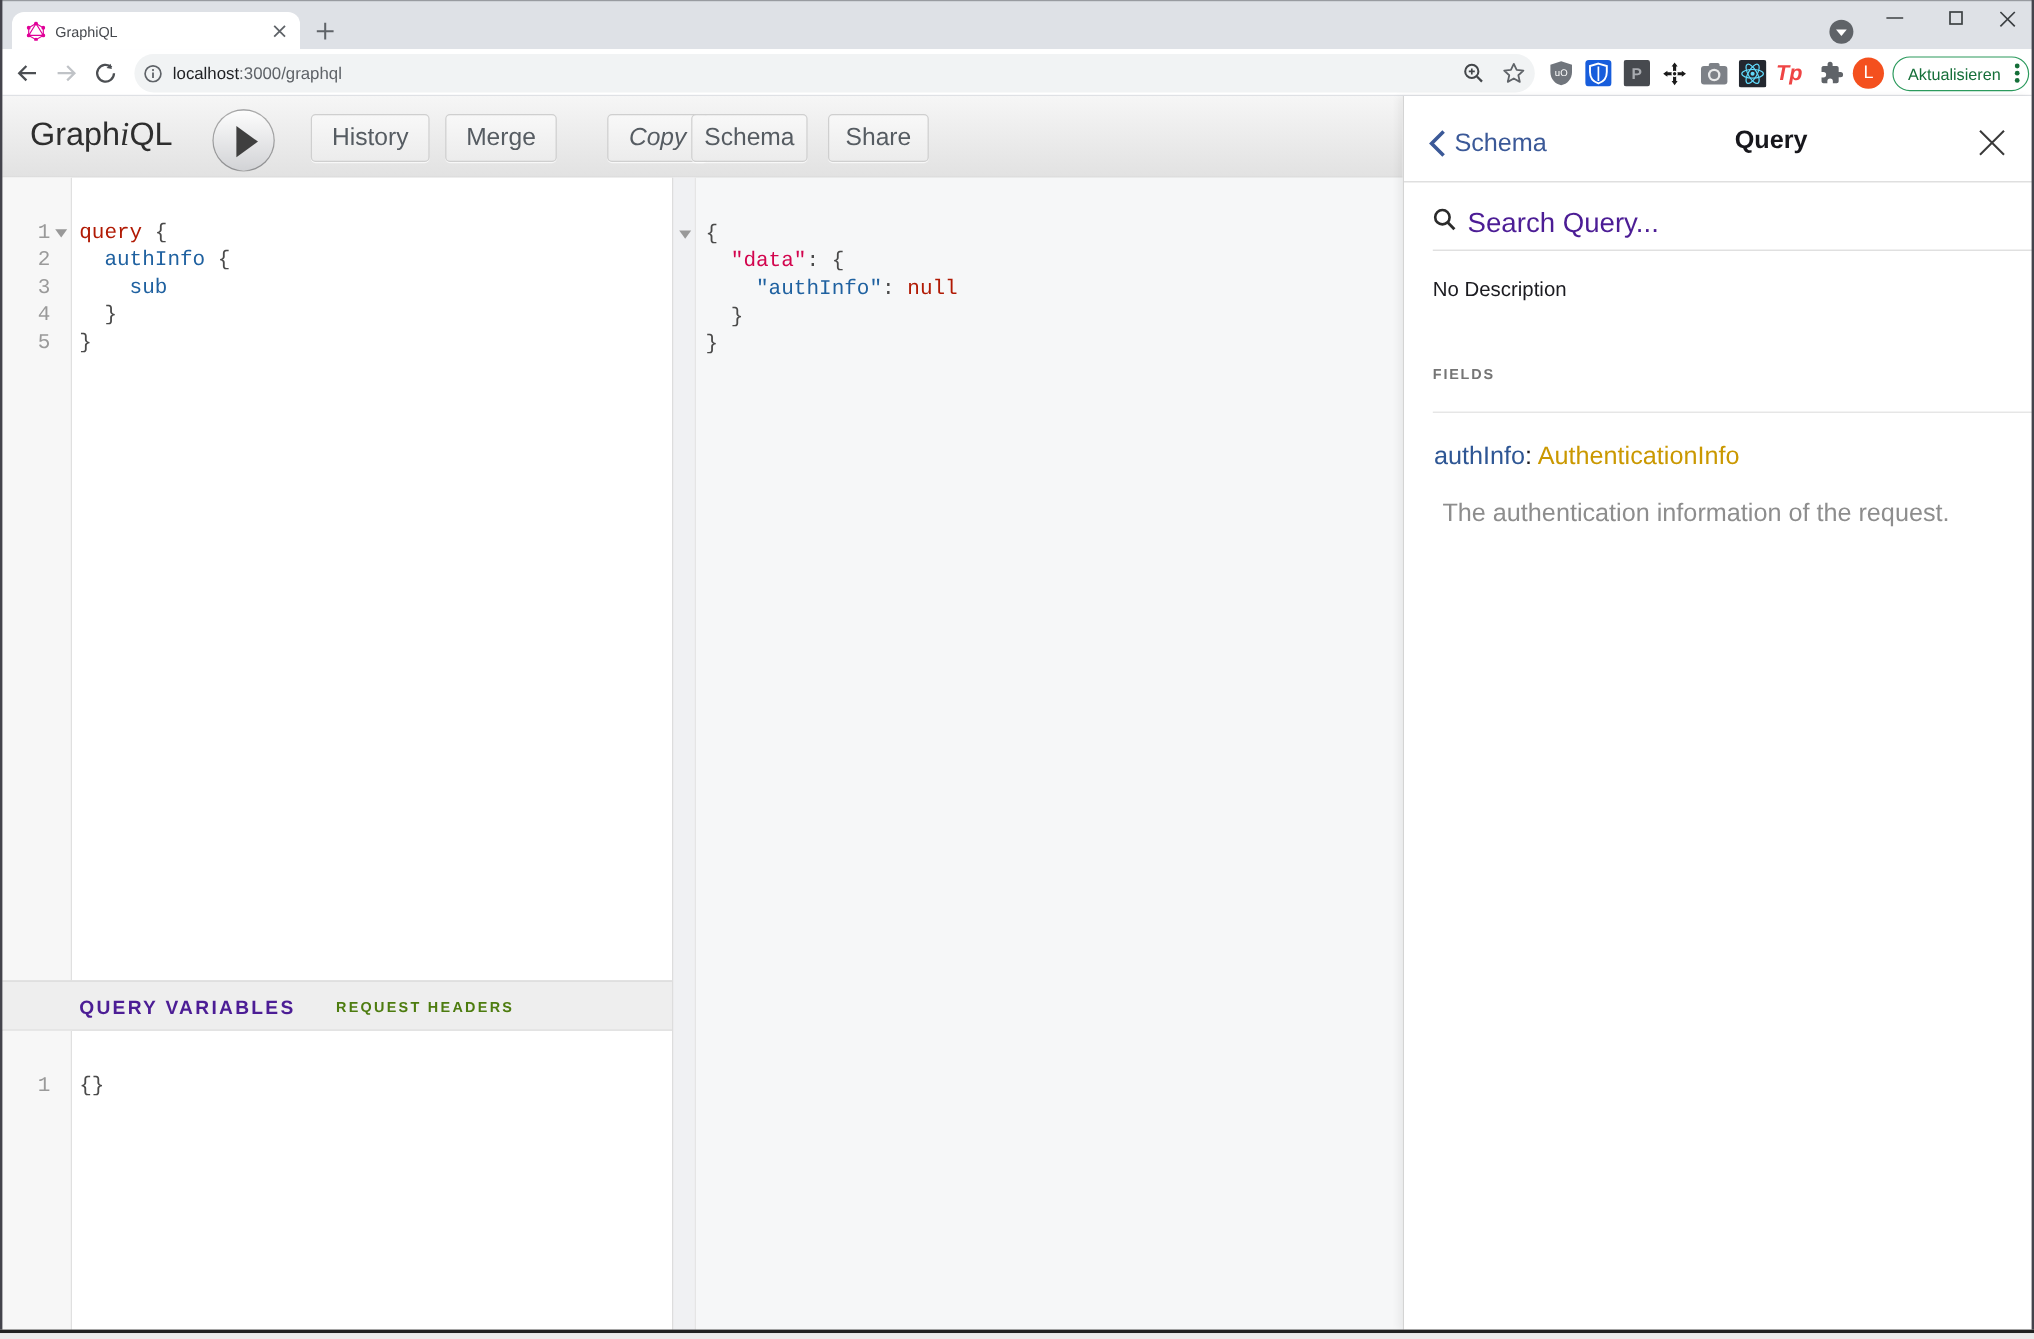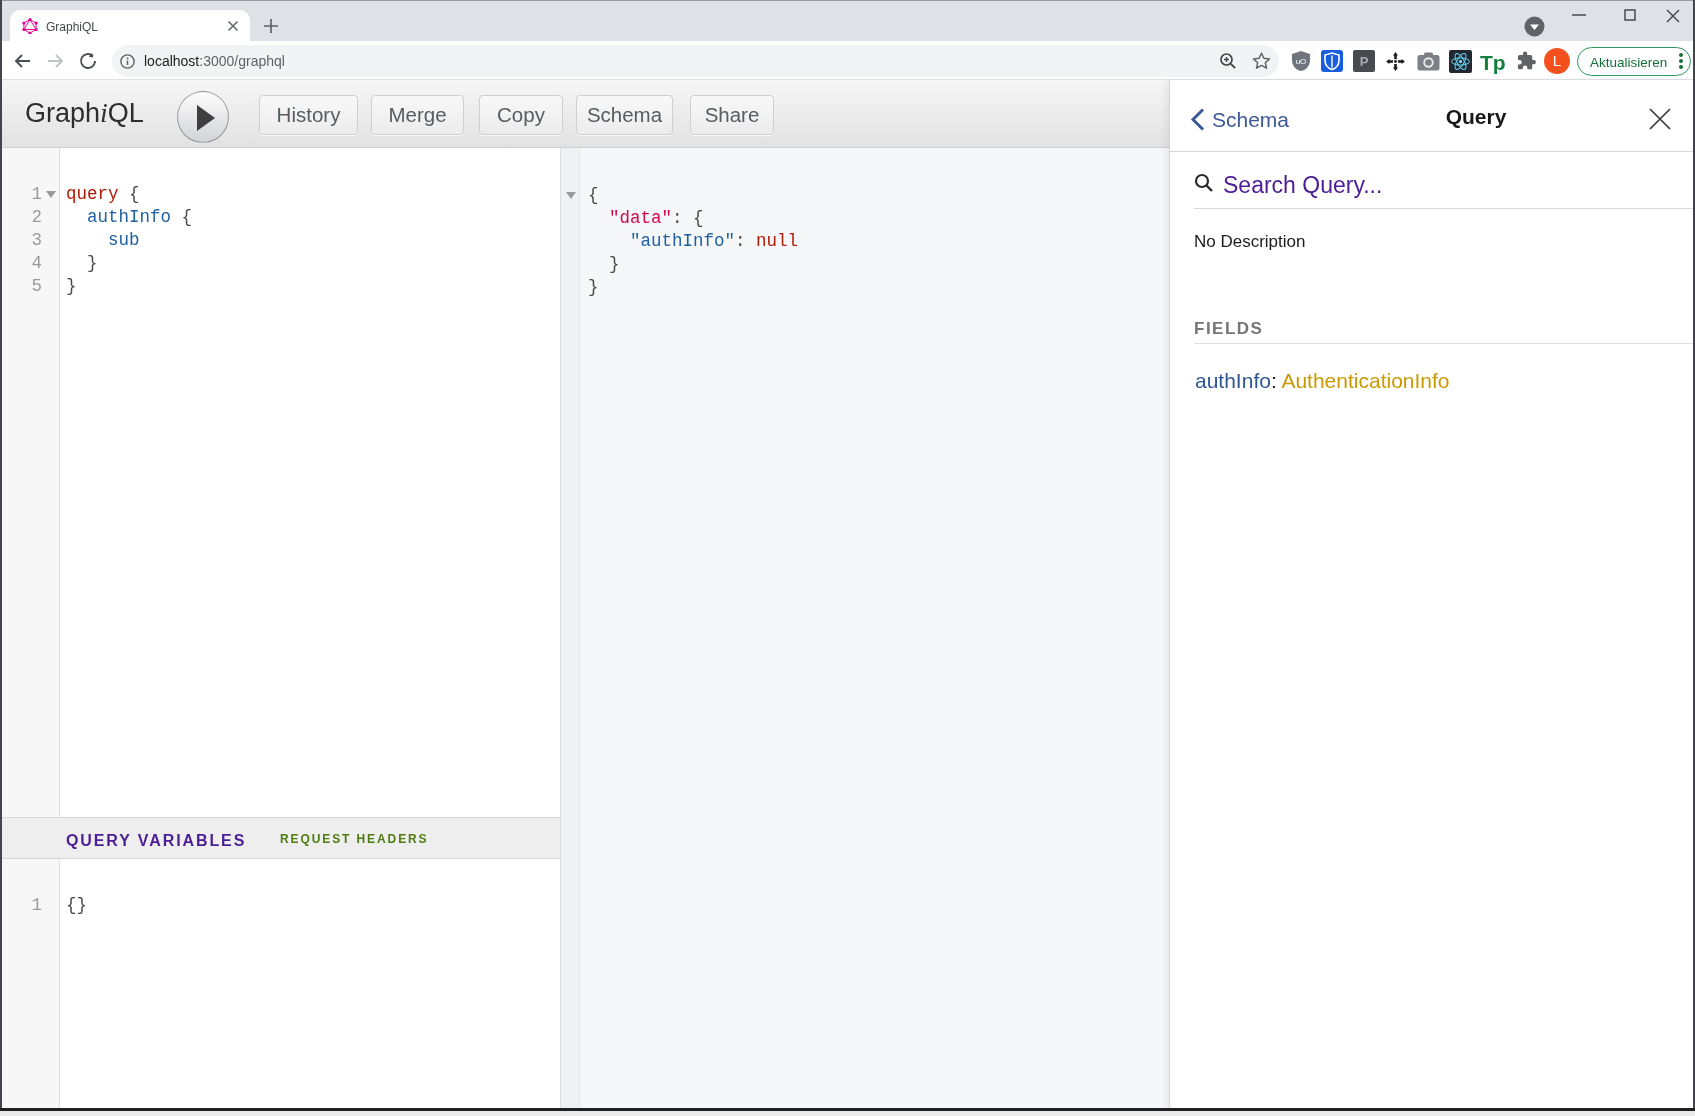--- a/index.html
+++ b/index.html
@@ -56,21 +56,21 @@
   .kw { color:#B11A04; } .prop { color:#1F61A0; } .pun { color:#4a4a4a; }
   .def { color:#D2054E; }
   
   #docpane { left:1169px; top:80px; width:524px; height:1028px; background:#fff; border-left:1px solid #d4d4d4; box-shadow:-4px 0 6px rgba(0,0,0,0.05); }
   #dochead { left:0; top:0; width:524px; height:72px; border-bottom:1px solid #d8d8d8; }
   #schema { left:42px; top:28px; font-size:21px; color:#3B5998; }
   #doctitle { left:96px; top:25px; width:420px; text-align:center; font-size:21px; font-weight:bold; color:#17171c; }
   #docsearch { left:24px; top:72px; width:500px; height:57px; border-bottom:1px solid #d9d9d9; }
   #searchph { left:53px; top:92px; font-size:23px; color:#4c1d95; }
   #nodesc { left:24px; top:152px; font-size:17px; color:#1b1b20; }
-  #fields { left:24px; top:239px; font-size:17px; font-weight:bold; letter-spacing:1.5px; color:#757575;text-align:center; }
+  #fields { left:24px; top:225px; font-size:12px; font-weight:bold; letter-spacing:1.5px; color:#757575;text-align:center; }
   #fieldrule { left:24px; top:263px; width:500px; height:1px; background:#e0e0e0; }
   #fielditem { left:25px; top:289px; font-size:21px; }
   #fielddesc { left:32px; top:336px; font-size:21px; color:#8d8d8d; }
   .fname { color:#2e5694; } .ftype { color:#CA9800; }
 </style>
 </head>
 <body>
 
   <div class="abs" id="tabstrip"></div>
   <div class="abs" id="tab"></div>
@@ -164,36 +164,36 @@
   </svg>
   <svg class="abs" style="left:1449px;top:50px" width="23" height="23" viewBox="0 0 23 23">
     <rect x="0" y="0" width="23" height="23" rx="2" fill="#23272f"></rect>
     <g stroke="#61dafb" stroke-width="1" fill="none">
       <ellipse cx="11.5" cy="11.5" rx="9" ry="3.6"></ellipse>
       <ellipse cx="11.5" cy="11.5" rx="9" ry="3.6" transform="rotate(60 11.5 11.5)"></ellipse>
       <ellipse cx="11.5" cy="11.5" rx="9" ry="3.6" transform="rotate(120 11.5 11.5)"></ellipse>
     </g>
     <circle cx="11.5" cy="11.5" r="1.7" fill="#61dafb"></circle>
   </svg>
-  <div class="abs" style="left:1480px;top:51px;font-size:21px;font-weight:bold;color:#15803d;">Tp</div>
+  <div class="abs" style="left:1480px;top:51px;font-size:18px;font-weight:bold;color:#ef4444;font-style:italic;">Tp</div>
   <svg class="abs" style="left:1515px;top:50px" width="22" height="22" viewBox="0 0 24 24">
     <path d="M20.5 11h-1.7V7.3c0-1-.8-1.8-1.8-1.8h-3.7V3.8a2.3 2.3 0 0 0-4.6 0v1.7H5c-1 0-1.8.8-1.8 1.8v3.5h1.7a2.5 2.5 0 0 1 0 5H3.2v3.5c0 1 .8 1.8 1.8 1.8h3.5v-1.7a2.5 2.5 0 0 1 5 0v1.7h3.5c1 0 1.8-.8 1.8-1.8v-3.7h1.7a2.3 2.3 0 0 0 0-4.6z" fill="#5f6368"></path>
   </svg>
   <div class="abs" style="left:1544px;top:48px;width:26px;height:26px;border-radius:13px;background:#f4501e;color:#fff;font-size:15px;text-align:center;line-height:26px;">L</div>
   <div class="abs" style="left:1577px;top:47px;width:114px;height:29px;border:1.5px solid #2c9a5d;border-radius:15px;background:#fff;"></div>
   <div class="abs" style="left:1590px;top:55px;font-size:13.5px;color:#156f39;">Aktualisieren</div>
   <div class="abs" style="left:1679px;top:53px;width:3.5px;height:3.5px;border-radius:2px;background:#156f39;box-shadow:0 6px 0 #156f39,0 12px 0 #156f39;"></div>
 
   <div class="abs" id="topbar"></div>
   <div class="abs" id="gqltitle">Graph<em>i</em>QL</div>
   <div class="abs" id="execbtn"></div>
   <div class="abs" id="exectri"></div>
   <div class="abs tbtn" style="left:259px;width:99px;">History</div>
   <div class="abs tbtn" style="left:371px;width:93px;">Merge</div>
-  <div class="abs tbtn" style="left:479px;width:84px;">Copy</div>
+  <div class="abs tbtn" style="left:506px;width:84px;font-style:italic;">Copy</div>
   <div class="abs tbtn" style="left:576px;width:97px;">Schema</div>
   <div class="abs tbtn" style="left:690px;width:84px;">Share</div>
 
   <div class="abs" id="qeditor">
     <div class="abs gutter" id="qgutter"></div>
     <div class="abs lnum" style="left:2px;top:35px;">1</div>
     <div class="abs lnum" style="left:2px;top:58px;">2</div>
     <div class="abs lnum" style="left:2px;top:81px;">3</div>
     <div class="abs lnum" style="left:2px;top:104px;">4</div>
     <div class="abs lnum" style="left:2px;top:127px;">5</div>
@@ -238,18 +238,19 @@
     <div class="abs" id="docsearch"></div>
     <svg class="abs" style="left:24px;top:93px" width="20" height="20" viewBox="0 0 20 20">
       <circle cx="8" cy="8" r="6" fill="none" stroke="#2b2b2b" stroke-width="2.2"></circle>
       <path d="M12.5 12.5 L18 18" stroke="#2b2b2b" stroke-width="2.4"></path>
     </svg>
     <div class="abs" id="searchph">Search Query...</div>
     <div class="abs" id="nodesc">No Description</div>
     <div class="abs" id="fields">FIELDS</div>
     <div class="abs" id="fieldrule"></div>
     <div class="abs" id="fielditem"><span class="fname">authInfo</span><span style="color:#1b1b20">: </span><span class="ftype">AuthenticationInfo</span></div>
+    <div class="abs" id="fielddesc">The authentication information of the request.</div>
   </div>
 
   <div class="abs" id="bl"></div>
   <div class="abs" id="br"></div>
   <div class="abs" id="bb"></div>
   <div class="abs" id="bb2"></div>
 
 </body></html>

